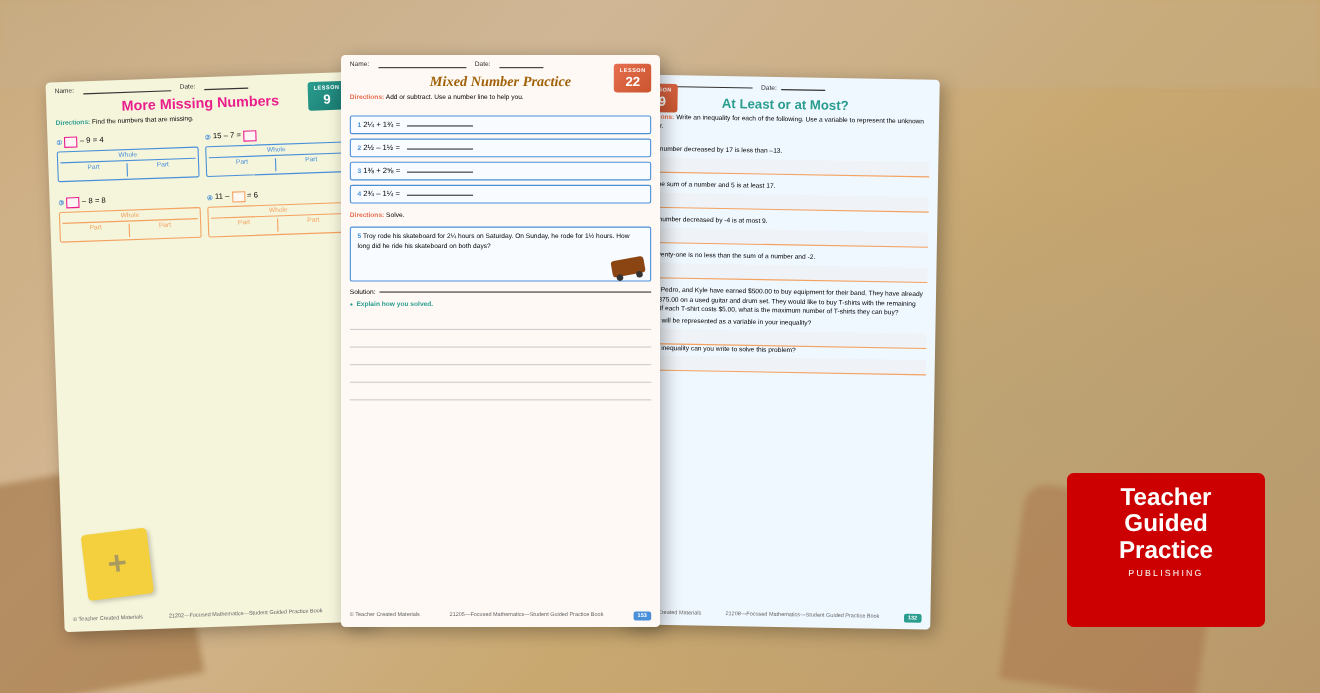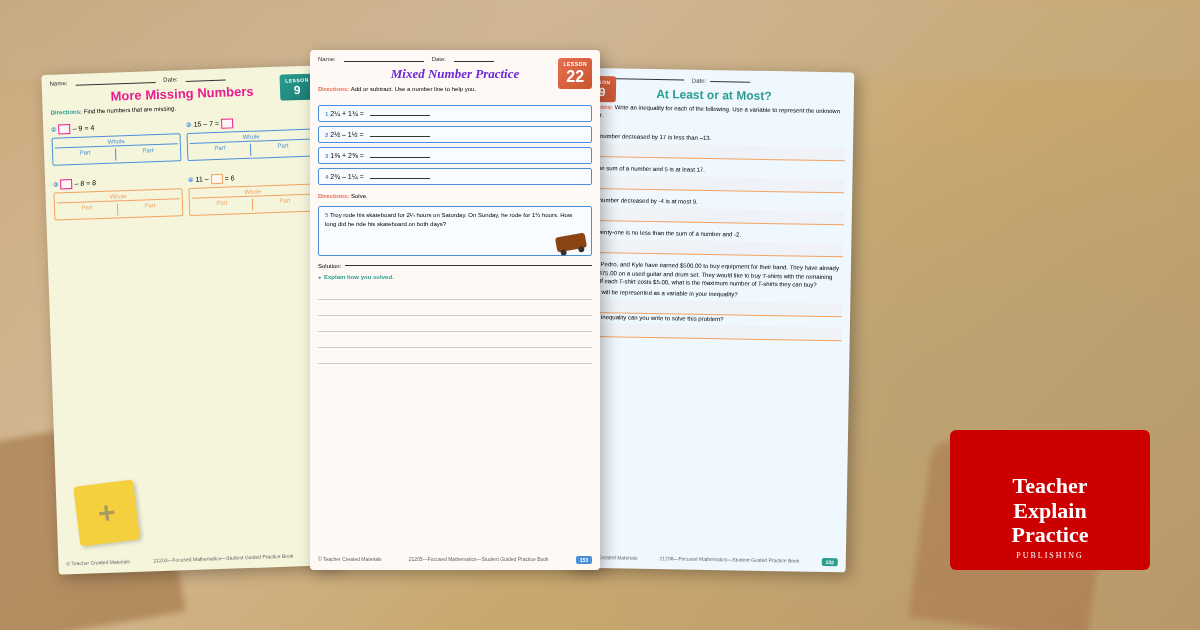--- a/index.html
+++ b/index.html
@@ -158,21 +158,21 @@
     }
 
     .ws-title {
       font-size: 13px;
       font-weight: bold;
       text-align: center;
       margin: 2px 0 4px;
     }
 
     .ws-title.pink { color: #e91e8c; }
-    .ws-title.blue-title { color: #6d28d9; font-style: italic; font-family: Georgia, serif; }
+    .ws-title.blue-title { color: #a16207; font-style: italic; font-family: Georgia, serif; }
     .ws-title.teal { color: #2a9d8f; }
 
     .ws-directions {
       font-size: 6px;
       margin-bottom: 5px;
       line-height: 1.3;
     }
 
     .ws-directions strong { color: #2a9d8f; }
     .ws-directions strong.orange { color: #e76f51; }
@@ -401,31 +401,30 @@
       height: 14px;
       margin-top: 2px;
       background: rgba(244,162,97,0.05);
     }
 
     
     .tcm-logo {
       position: absolute;
       right: 20px;
       bottom: 40px;
-      width: 200px;
+      width: 180px;
       height: 140px;
       background: #cc0000;
       border-radius: 6px;
       display: flex;
       flex-direction: column;
       align-items: center;
-      justify-content: flex-end;
+      justify-content: flex-start;
       padding: 10px;
       z-index: 30;
-      font-family: Liberation Serif, serif;
     }
 
     .tcm-logo-text {
       color: white;
       font-size: 22px;
       font-weight: 900;
       line-height: 1.1;
       text-align: center;
     }
 
@@ -558,21 +557,21 @@
     <div class="worksheet ws-middle">
       <div class="ws-header">
         <div class="ws-name-date">
           <span>Name:</span>
           <span class="line"></span>
           <span>Date:</span>
           <span class="line-short"></span>
         </div>
         <div class="lesson-badge orange">
           <div style="font-size:5px;letter-spacing:0.5px;">LESSON</div>
-          <div style="font-size:16px;font-weight:900;">22</div>
+          <div style="font-size:12px;font-weight:900;">22</div>
         </div>
         <div class="ws-title blue-title">Mixed Number Practice</div>
         <div class="ws-directions">
           <strong class="orange" style="color:#e76f51;">Directions:</strong>
           <span>Add or subtract. Use a number line to help you.</span>
         </div>
       </div>
 
       <div class="fraction-problems">
         <div class="frac-problem">
@@ -691,20 +690,20 @@
       <div class="ws-footer">
         <span>© Teacher Created Materials</span>
         <span>21208—Focused Mathematics—Student Guided Practice Book</span>
         <span class="page-num" style="background:#2a9d8f;">132</span>
       </div>
     </div>
 
     <div class="tcm-logo">
       <div class="tcm-logo-text">
         <div>Teacher</div>
-        <div>Explain</div>
+        <div>Guided</div>
         <div>Practice</div>
       </div>
       <div class="tcm-logo-sub">PUBLISHING</div>
     </div>
 
   </div>
 </div>
 
 </body></html>

